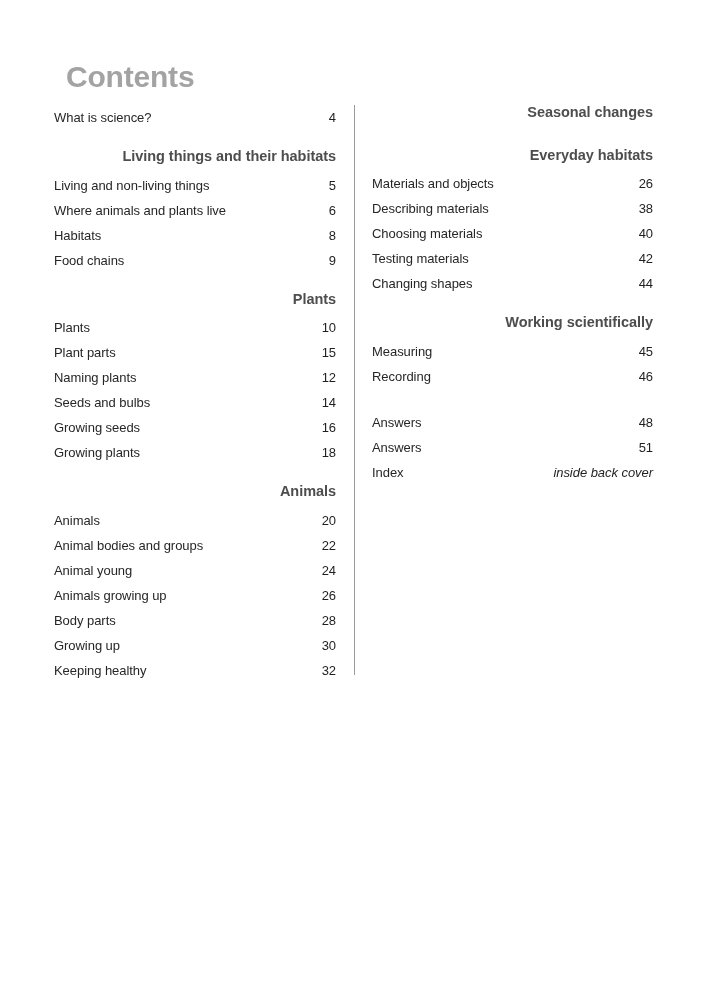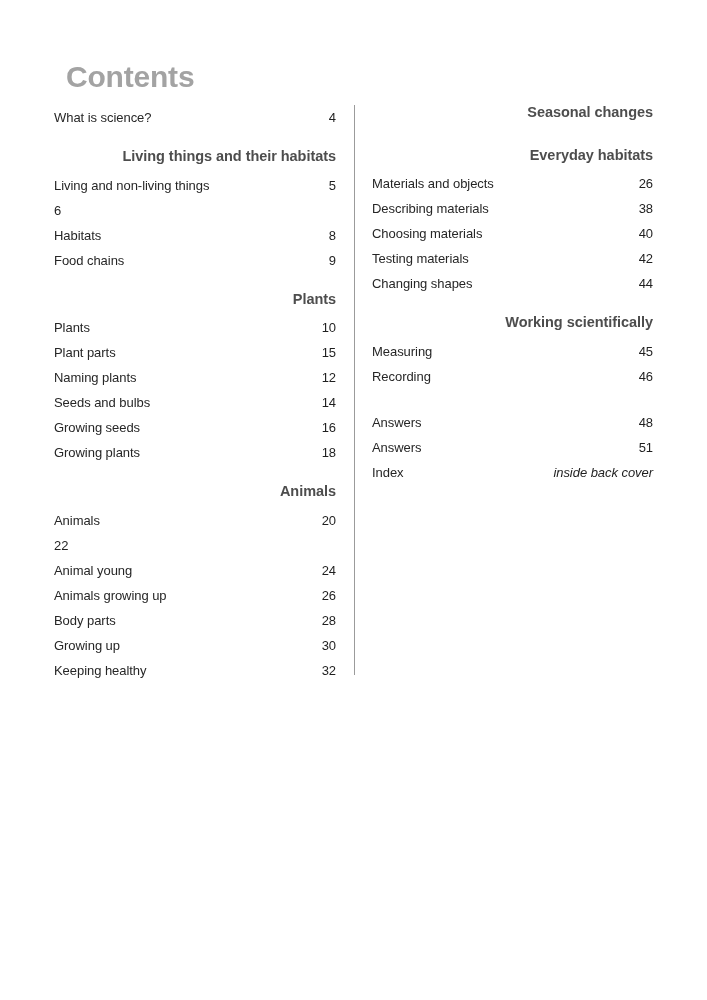--- a/index.html
+++ b/index.html
@@ -123,20 +123,21 @@
             <span class="entry-page">4</span>
           </div>
         </div>
         <div class="toc-group">
           <div class="group-heading">Living things and their habitats</div>
           <div class="toc-row">
             <span class="entry-title">Living and non-living things</span>
             <span class="entry-page">5</span>
           </div>
           <div class="toc-row">
+            <span class="entry-title">Where animals and plants live</span>
             <span class="entry-page">6</span>
           </div>
           <div class="toc-row">
             <span class="entry-title">Habitats</span>
             <span class="entry-page">8</span>
           </div>
           <div class="toc-row">
             <span class="entry-title">Food chains</span>
             <span class="entry-page">9</span>
           </div>
@@ -168,20 +169,21 @@
             <span class="entry-page">18</span>
           </div>
         </div>
         <div class="toc-group">
           <div class="group-heading">Animals</div>
           <div class="toc-row">
             <span class="entry-title">Animals</span>
             <span class="entry-page">20</span>
           </div>
           <div class="toc-row">
+            <span class="entry-title">Animal bodies and groups</span>
             <span class="entry-page">22</span>
           </div>
           <div class="toc-row">
             <span class="entry-title">Animal young</span>
             <span class="entry-page">24</span>
           </div>
           <div class="toc-row">
             <span class="entry-title">Animals growing up</span>
             <span class="entry-page">26</span>
           </div>

